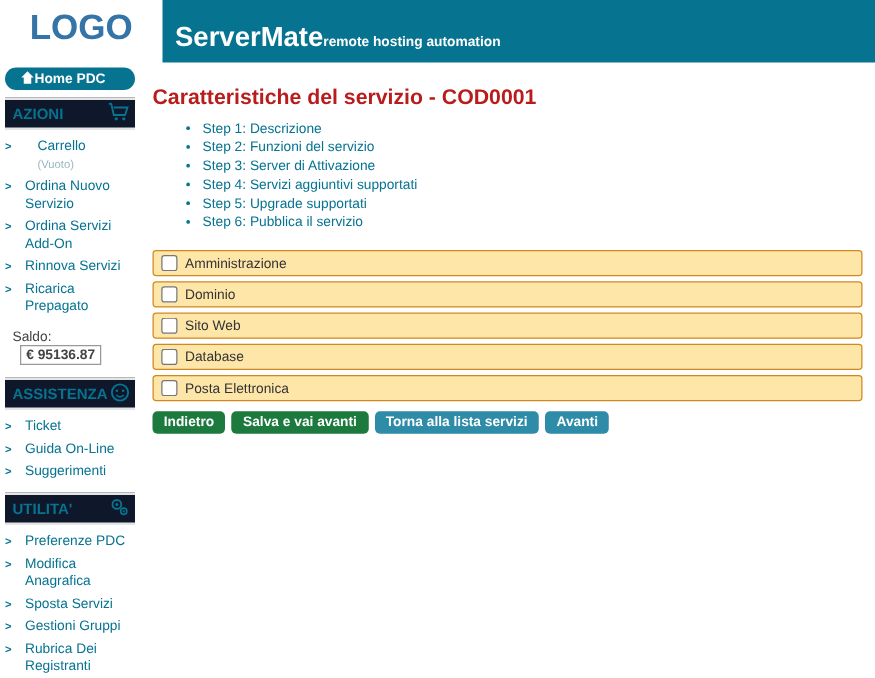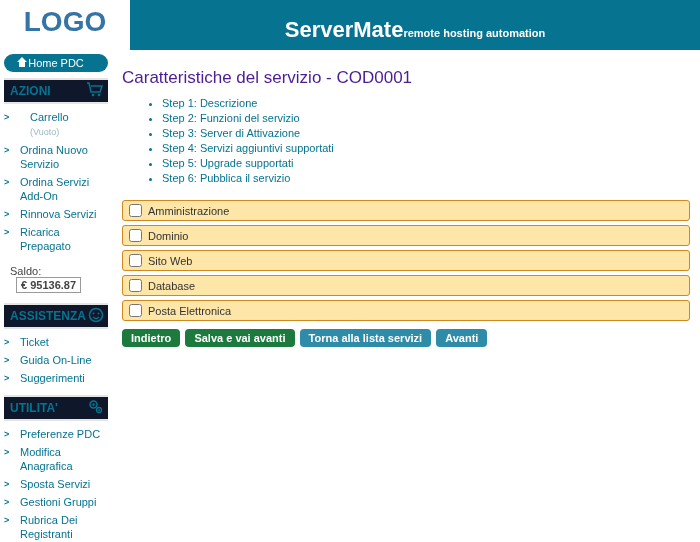--- a/index.html
+++ b/index.html
@@ -1,36 +1,36 @@
 <!DOCTYPE html>
 <html><head>
 <meta charset="utf-8">
 <style>
   *{box-sizing:border-box;margin:0;padding:0;font-family:Arial,Helvetica,sans-serif;}
   body{background:#fff;width:700px;height:542px;overflow:hidden;font-size:11px;}
   .header{height:50px;background:#fff;color:#3474a6;}
   .logo{float:left;width:130px;height:50px;font-size:28px;font-weight:bold;line-height:44px;text-align:center;}
-  .banner{margin-left:130px;background:#067390;height:50px;color:#fff;padding:17px 10px 0 10px;text-align:center;}
+  .banner{margin-left:130px;background:#067390;height:50px;color:#fff;padding:17px 10px 0 10px;}
   .banner .title{font-size:22px;font-weight:bold;}
   .banner .sub{font-size:11px;font-weight:bold;}
   .layout{display:flex;}
   .sidebar{width:112px;padding:4px 0 0 4px;}
-  .home-btn{background:#067390;color:#fff;font-weight:normal;border-radius:10px;height:18px;line-height:18px;text-align:center;font-size:11px;position:relative;margin-bottom:6px;width:104px;}
+  .home-btn{background:#067390;color:#fff;font-weight:bold;border-radius:10px;height:18px;line-height:18px;text-align:center;font-size:11px;position:relative;margin-bottom:6px;width:104px;}
   .home-btn .house{position:absolute;left:12px;top:2px;}
   .section-head{background:#0f172a;border-top:2px solid #e5e5e5;border-bottom:2px solid #e5e5e5;color:#067390;font-weight:bold;font-size:12px;padding:4px 6px;position:relative;width:104px;margin-bottom:4px;}
   .section-head .ico{position:absolute;right:4px;top:2px;color:#067390;font-size:16px;}
   .menu{list-style:none;margin:0 0 8px 0;width:104px;}
   .menu li{padding:2px 0 2px 6px;color:#067390;font-size:11px;line-height:14px;position:relative;}
   .menu li::before{content:">";position:absolute;left:0;top:2px;font-size:9px;color:#067390;font-weight:bold;}
   .menu li span{padding-left:10px;display:inline-block;}
   .vuoto{color:#9bb7c2;font-size:9px;}
   .saldo-row{padding:2px 6px;font-size:11px;color:#444;width:104px;}
   .saldo-val{display:inline-block;border:1px solid #999;background:#fff;padding:1px 4px;font-weight:bold;margin-left:6px;}
   .main{flex:1;padding:18px 10px 0 10px;}
-  h1.page-title{color:#4c1d95;font-size:17px;font-weight:normal;margin-bottom:8px;}
+  h1.page-title{color:#b91c1c;font-size:17px;font-weight:bold;margin-bottom:8px;}
   .steps{list-style:disc;margin-left:40px;margin-bottom:14px;}
   .steps li{color:#067390;font-size:11px;line-height:15px;}
   .panel-title{border:1px solid #d08820;background:#fde6a8;color:#333;font-size:11px;font-weight:bold;text-align:center;padding:3px 6px;border-radius:3px;margin-bottom:4px;}
   .func-row{border:1px solid #d08820;background:#fde6a8;color:#333;font-size:11px;padding:3px 6px;border-radius:3px;margin-bottom:4px;display:flex;align-items:center;gap:6px;}
   .func-row input{margin:0;}
   .btnbar{margin-top:8px;}
   .btn{display:inline-block;color:#fff;border-radius:4px;padding:3px 9px;font-size:11px;font-weight:bold;margin-right:2px;border:none;}
   .btn.green{background:#1c7a3e;}
   .btn.blue{background:#2e8ca8;}
 </style>

